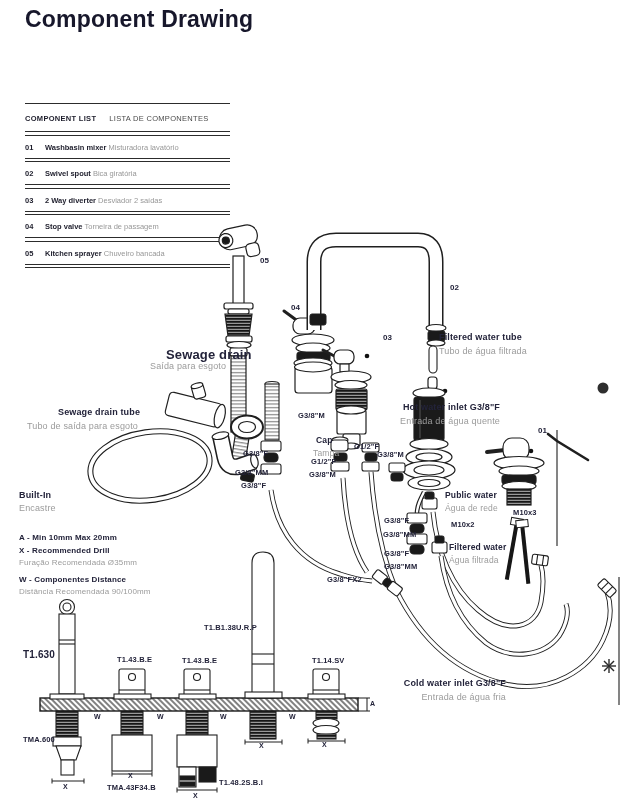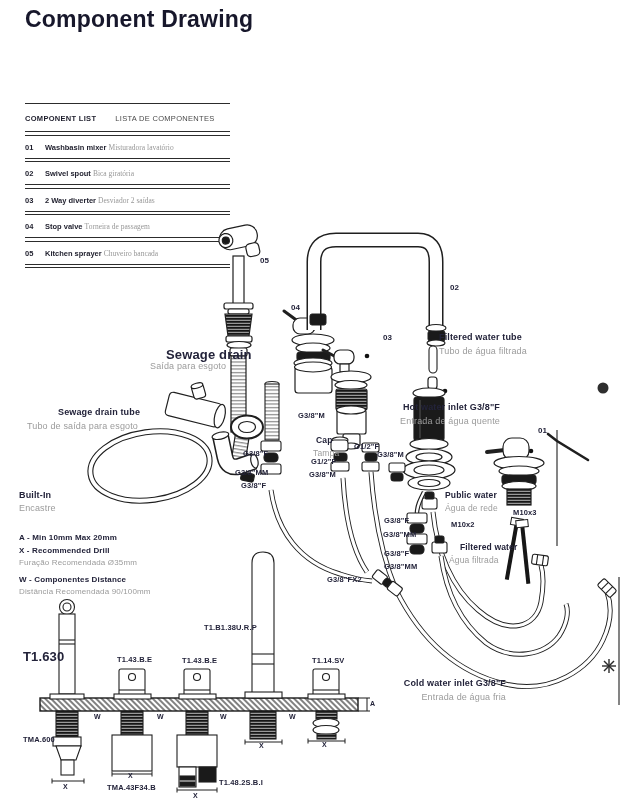--- a/index.html
+++ b/index.html
@@ -5,25 +5,25 @@
   html,body{margin:0;padding:0;width:632px;height:800px;overflow:hidden;background:#fff;
     font-family:"Liberation Sans",sans-serif;}
   #page{position:relative;width:523px;height:800px;}
   .title{position:absolute;left:25px;top:6px;font-size:23px;font-weight:700;color:#17172b;letter-spacing:.2px;}
   .subtitle{position:absolute;left:25px;top:33px;font-size:20px;font-weight:400;color:#4f4f4f;letter-spacing:.2px;}
   .clist{position:absolute;left:25px;top:103px;width:205px;font-size:7.5px;color:#222;}
   .cl-topline{border-top:1.2px solid #2c2c2c;}
   .cl-sep{height:2.5px;border-top:1px solid #2c2c2c;border-bottom:1px solid #2c2c2c;}
   .cl-header{padding:10px 0 8px 0;}
   .cl-header .h-en{font-weight:700;color:#1d1d2b;letter-spacing:.3px;text-align:right;}
-  .cl-header .h-pt{font-weight:400;color:#4a4a4a;letter-spacing:.3px;margin-left:19px;}
+  .cl-header .h-pt{font-weight:400;color:#4a4a4a;letter-spacing:.3px;margin-left:13px;}
   .cl-row{display:flex;padding:7px 0 6px 0;}
   .cl-row .num{width:20px;font-weight:700;color:#1d1d2b;flex:none;}
   .cl-row .en{font-weight:700;color:#1d1d2b;}
-  .cl-row .pt{font-weight:400;color:#979797;font-family:Liberation Serif, serif;}
+  .cl-row .pt{font-weight:400;color:#979797;}
   .lbl{position:absolute;font-weight:700;color:#23233a;letter-spacing:.15px;white-space:nowrap;line-height:1;}
   .lbl.g{font-weight:400;color:#9b9b9b;}
   .legend-item{position:absolute;white-space:nowrap;line-height:1;}
   svg{position:absolute;left:0;top:0;}
 </style>
 </head>
 <body>
 <div id="page">
 
 <div class="title">Component Drawing</div>
@@ -354,40 +354,40 @@
       <div class="lbl" style="font-size: 9px; left: 58px; top: 408px;">Sewage drain tube</div>
       <div class="lbl g" style="font-size: 9px; left: 27px; top: 422px;">Tubo de saída para esgoto</div>
       <div class="lbl" style="font-size: 9px; left: 439px; top: 333px;">Filtered water tube</div>
       <div class="lbl g" style="font-size: 9px; left: 439px; top: 347px;">Tubo de água filtrada</div>
       <div class="lbl" style="font-size: 9px; right: 23px; top: 403px;">Hot water inlet G3/8"F</div>
       <div class="lbl g" style="font-size: 9px; right: 23px; top: 417px;">Entrada de água quente</div>
       <div class="lbl" style="font-size: 8.5px; left: 445px; top: 491px;">Public water</div>
       <div class="lbl g" style="font-size: 8.5px; left: 445px; top: 504px;">Água de rede</div>
       <div class="lbl" style="font-size: 7.5px; left: 451px; top: 521px;">M10x2</div>
       <div class="lbl" style="font-size: 7.5px; left: 513px; top: 509px;">M10x3</div>
-      <div class="lbl" style="font-size: 8.5px; left: 449px; top: 543px; padding-left: 11px;">Filtered water</div>
+      <div class="lbl" style="font-size: 8.5px; left: 449px; top: 543px;">Filtered water</div>
       <div class="lbl g" style="font-size: 8.5px; left: 449px; top: 556px;">Água filtrada</div>
       <div class="lbl" style="font-size: 7.5px; left: 298px; top: 412px;">G3/8"M</div>
       <div class="lbl" style="font-size: 8.5px; left: 316px; top: 436px;">Cap</div>
       <div class="lbl g" style="font-size: 8.5px; left: 313px; top: 449px;">Tampa</div>
       <div class="lbl" style="font-size: 7.5px; left: 354px; top: 443px;">G1/2"F</div>
       <div class="lbl" style="font-size: 7.5px; left: 377px; top: 451px;">G3/8"M</div>
       <div class="lbl" style="font-size: 7.5px; left: 311px; top: 458px;">G1/2"F</div>
       <div class="lbl" style="font-size: 7.5px; left: 309px; top: 471px;">G3/8"M</div>
       <div class="lbl" style="font-size: 7.5px; left: 243px; top: 450px;">G3/8"F</div>
       <div class="lbl" style="font-size: 7.5px; left: 235px; top: 469px;">G3/8"MM</div>
       <div class="lbl" style="font-size: 7.5px; left: 241px; top: 482px;">G3/8"F</div>
       <div class="lbl" style="font-size: 7.5px; left: 384px; top: 517px;">G3/8"F</div>
       <div class="lbl" style="font-size: 7.5px; left: 383px; top: 531px;">G3/8"MM</div>
       <div class="lbl" style="font-size: 7.5px; left: 384px; top: 550px;">G3/8"F</div>
       <div class="lbl" style="font-size: 7.5px; left: 384px; top: 563px;">G3/8"MM</div>
       <div class="lbl" style="font-size: 7.5px; left: 327px; top: 576px;">G3/8"FX2</div>
       <div class="lbl" style="font-size: 9px; right: 17px; top: 679px;">Cold water inlet G3/8"F</div>
       <div class="lbl g" style="font-size: 9px; right: 17px; top: 693px; margin-left: 32px;">Entrada de água fria</div>
-      <div class="lbl" style="font-size: 13px; left: 23px; top: 650px;">T1.630</div>
+      <div class="lbl" style="font-size: 10px; left: 23px; top: 650px;">T1.630</div>
       <div class="lbl" style="font-size: 7.5px; left: 204px; top: 624px; text-align: center;">T1.B1.38U.R.P</div>
       <div class="lbl" style="font-size: 7.5px; left: 117px; top: 656px;">T1.43.B.E</div>
       <div class="lbl" style="font-size: 7.5px; left: 182px; top: 657px;">T1.43.B.E</div>
       <div class="lbl" style="font-size: 7.5px; left: 312px; top: 657px;">T1.14.SV</div>
       <div class="lbl" style="font-size: 7.5px; left: 23px; top: 736px;">TMA.600</div>
       <div class="lbl" style="font-size: 7.5px; left: 107px; top: 784px;">TMA.43F34.B</div>
       <div class="lbl" style="font-size: 7.5px; left: 219px; top: 779px;">T1.48.2S.B.I</div>
       <div class="lbl" style="font-size: 7px; left: 63px; top: 783px;">X</div>
       <div class="lbl" style="font-size: 7px; left: 128px; top: 772px;">X</div>
       <div class="lbl" style="font-size: 7px; left: 193px; top: 792px;">X</div>

